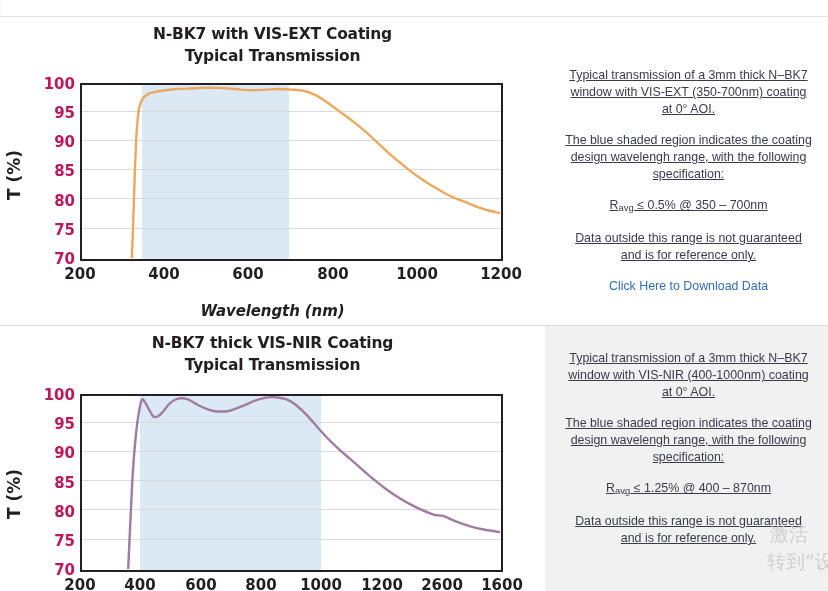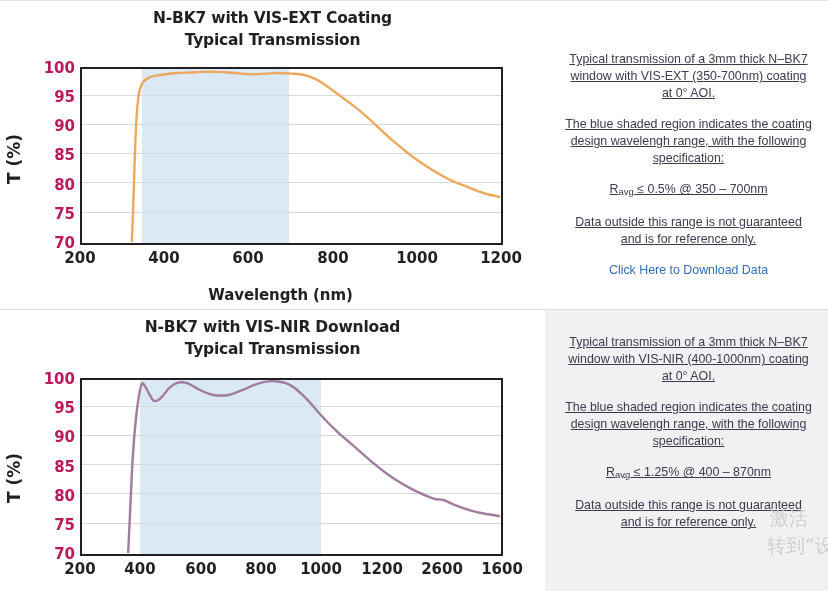--- a/index.html
+++ b/index.html
@@ -4,21 +4,21 @@
 <style>
   html,body{margin:0;padding:0;}
   body{
     width:828px;height:591px;overflow:hidden;
     background:#ffffff;
     font-family:"Liberation Sans", sans-serif;
   }
   .page{position:relative;width:828px;height:591px;}
 
   
-  .panel{position:absolute;box-sizing:border-box;}
+  .panel{position:absolute;box-sizing:border-box;margin-top:16px;}
   .chart-panel{background:#ffffff;}
   .text-panel{background:#f2f2f2;}
 
   #panel-chart-top  {left:0;   top:0;   width:545px;height:310px;border-top:1px solid #e3e3e3;border-bottom:1px solid #dedede;}
   #panel-text-top   {left:545px;top:0;  width:283px;height:310px;border-top:1px solid #e3e3e3;border-bottom:1px solid #dedede;}
   #panel-chart-bot  {left:0;   top:310px;width:545px;height:281px;}
   #panel-text-bot   {left:545px;top:310px;width:283px;height:281px;}
   #panel-text-top{background:#ffffff;}
   #panel-text-bot{background:#f1f1f1;}
 
@@ -53,23 +53,23 @@
     position:absolute;text-align:right;
     font-family:"DejaVu Sans", sans-serif;font-weight:bold;color:#be185d;
     font-size:15px;line-height:15px;width:40px;
   }
   .xtick{
     position:absolute;text-align:center;
     font-family:"DejaVu Sans", sans-serif;font-weight:bold;color:#231f20;
     font-size:15px;line-height:15px;width:60px;
   }
   .xaxis-label{
-    position:absolute;left:8px;width:545px;text-align:center;
+    position:absolute;left:0;width:545px;text-align:center;
     font-family:"DejaVu Sans", sans-serif;font-weight:bold;color:#231f20;
-    font-size:15px;letter-spacing:-0.1px;
+    font-size:15px;letter-spacing:-0.1px;font-style:italic;
   }
 
   
   .txt-inner{
     position:absolute;left:20px;right:16px;
     text-align:center;color:#3b3b4f;
     font-size:12.4px;line-height:17.2px;text-decoration:underline;
   }
   .txt-inner p{margin:0 0 13px 0;}
   .spec{margin:0;line-height:19px;}
@@ -136,21 +136,21 @@
     <div class="txt-inner" style="top:50px;">
       <p>Typical transmission of a 3mm thick N–BK7 window with VIS-EXT (350-700nm) coating at 0° AOI.</p>
       <p>The blue shaded region indicates the coating design wavelengh range, with the following specification:</p>
       <p class="spec" style="margin-bottom:13px;"><span>R</span><span class="sub">avg</span><span> ≤ 0.5% @ 350 – 700nm</span></p>
       <p>Data outside this range is not guaranteed and is for reference only.</p>
       <span class="dl-link">Click Here to Download Data</span>
     </div>
   </div>
 
   <div class="panel chart-panel" id="panel-chart-bot">
-    <div class="chart-title" style="top:6px;">N-BK7 with VIS-NIR Download</div>
+    <div class="chart-title" style="top:6px;">N-BK7 thick VIS-NIR Coating</div>
     <div class="chart-title" style="top:28px;">Typical Transmission</div>
 
     <div class="ylabel" style="left:5px;top:158px;width:60px;text-align:center;margin-left:-21px;">T (%)</div>
 
     <div class="ytick" style="left:35px;top:62px;">100</div>
     <div class="ytick" style="left:35px;top:91px;">95</div>
     <div class="ytick" style="left:35px;top:120px;">90</div>
     <div class="ytick" style="left:35px;top:150px;">85</div>
     <div class="ytick" style="left:35px;top:179px;">80</div>
     <div class="ytick" style="left:35px;top:208px;">75</div>

